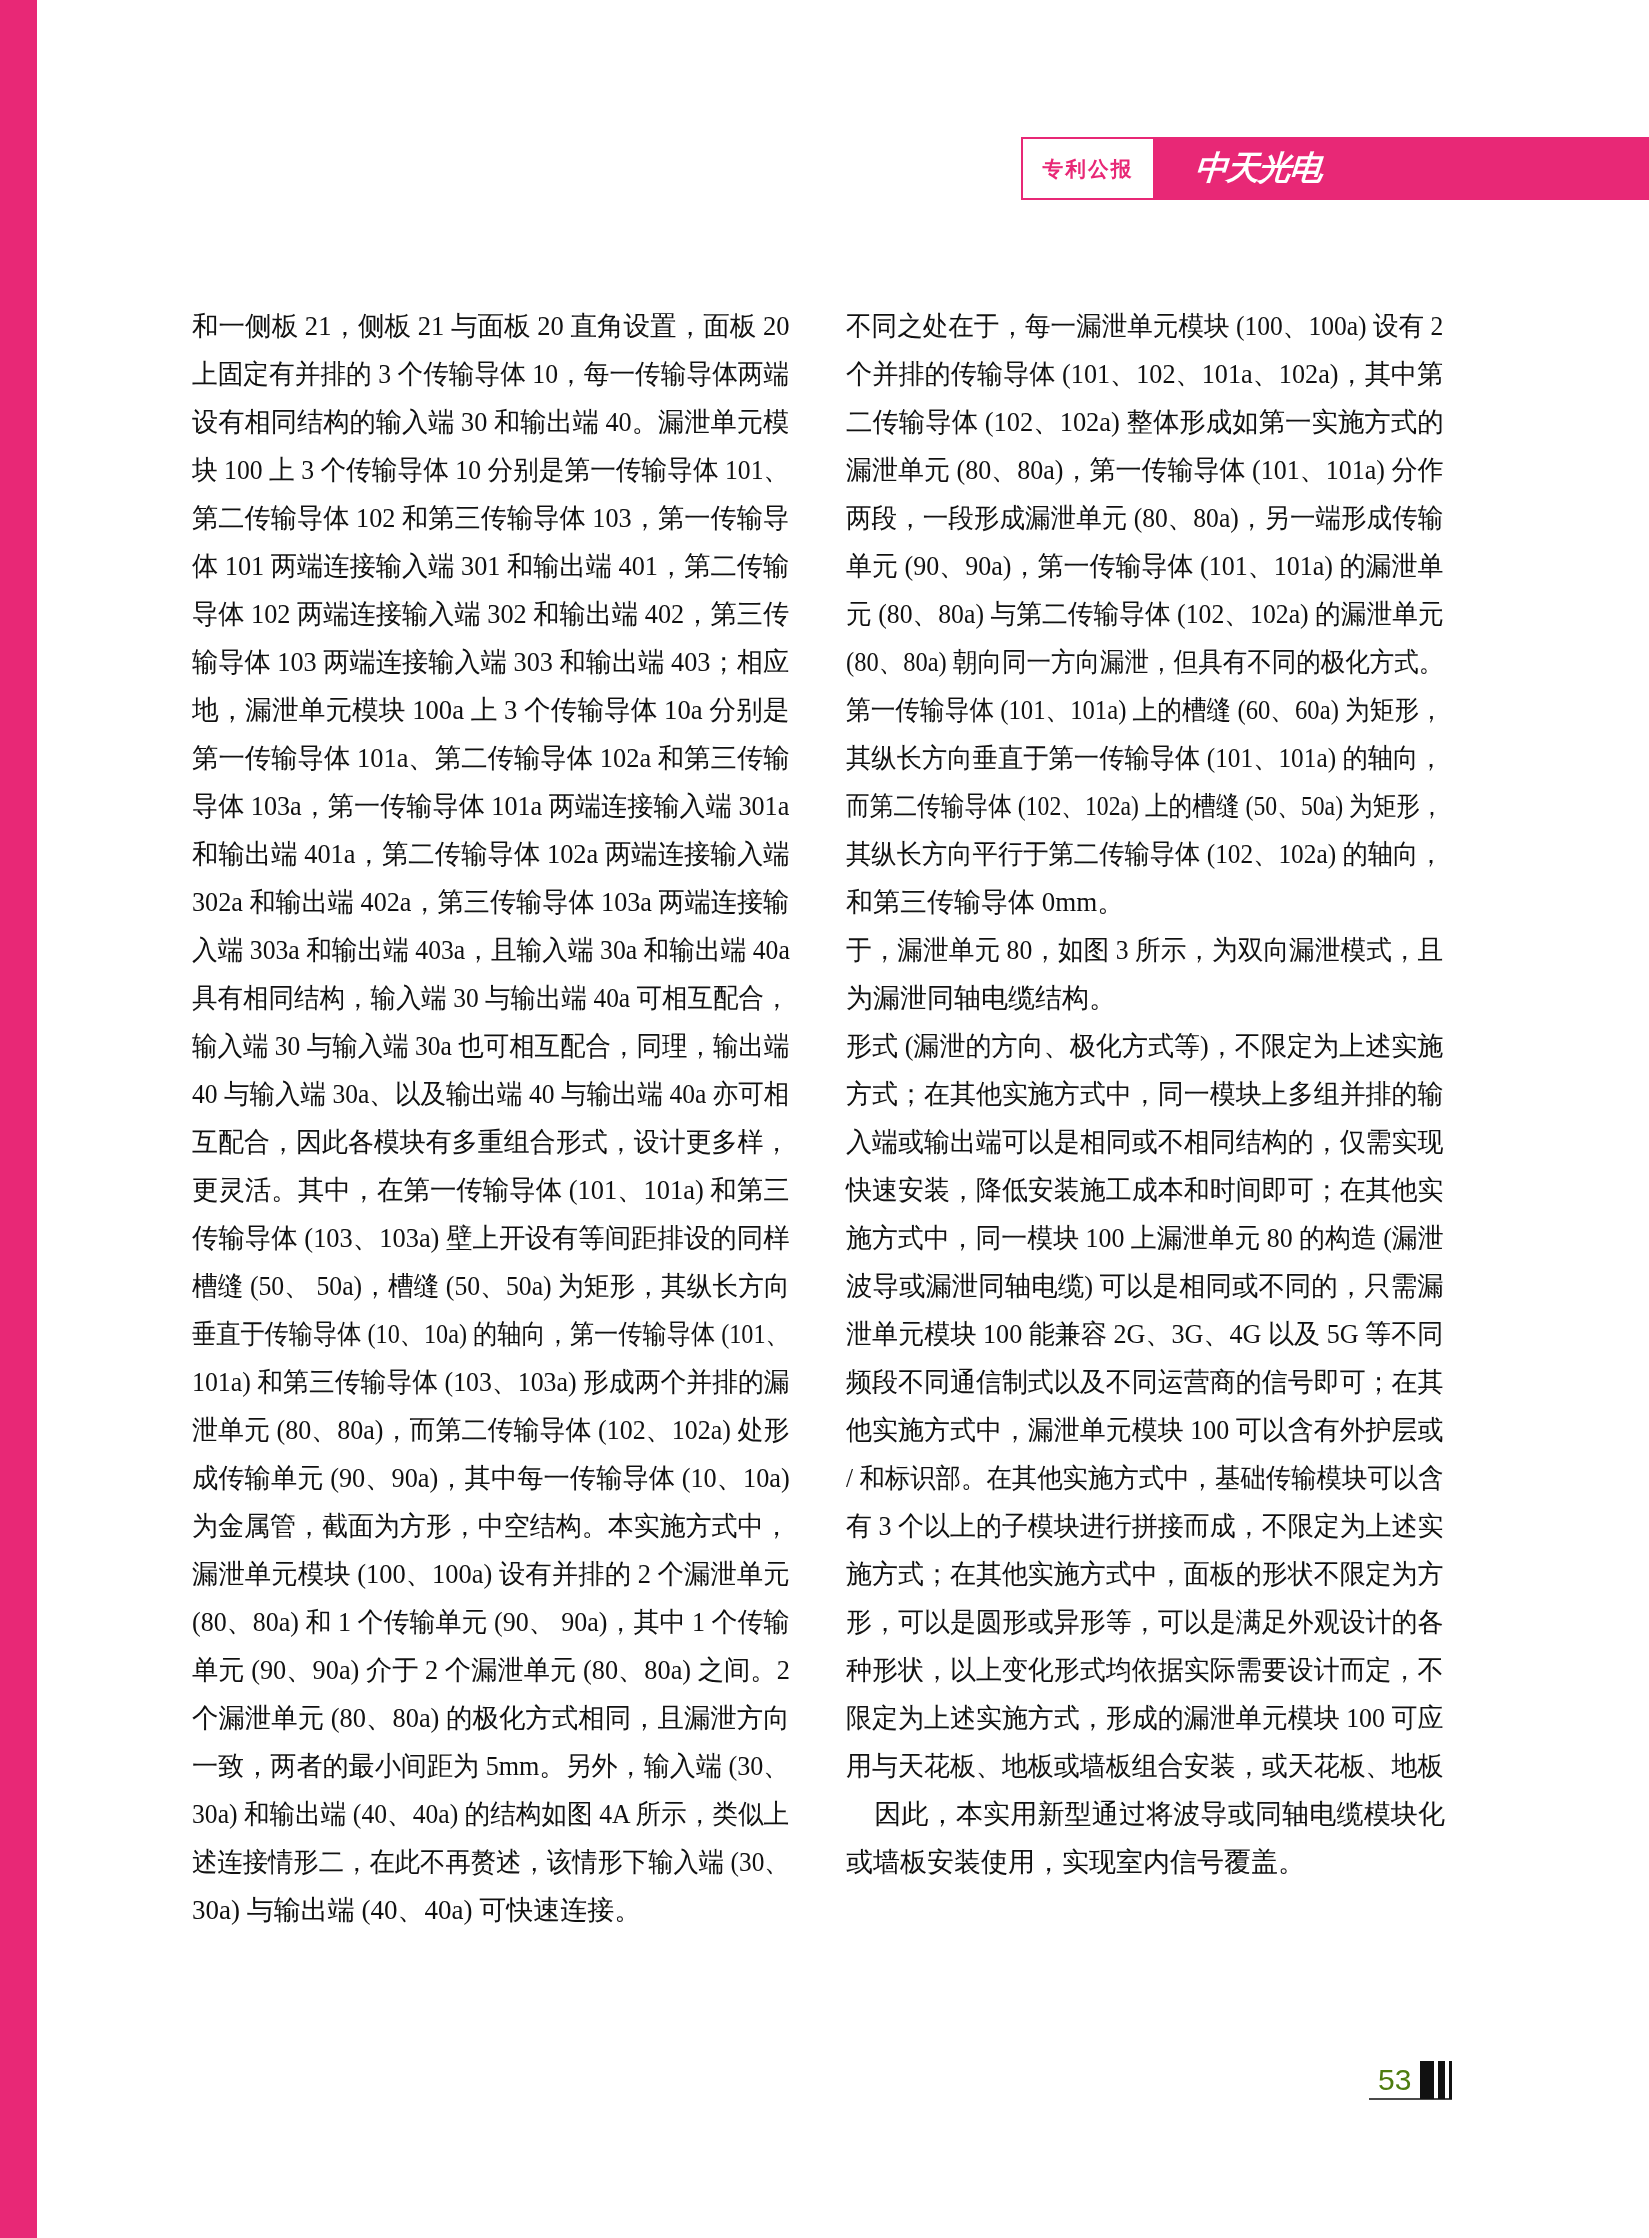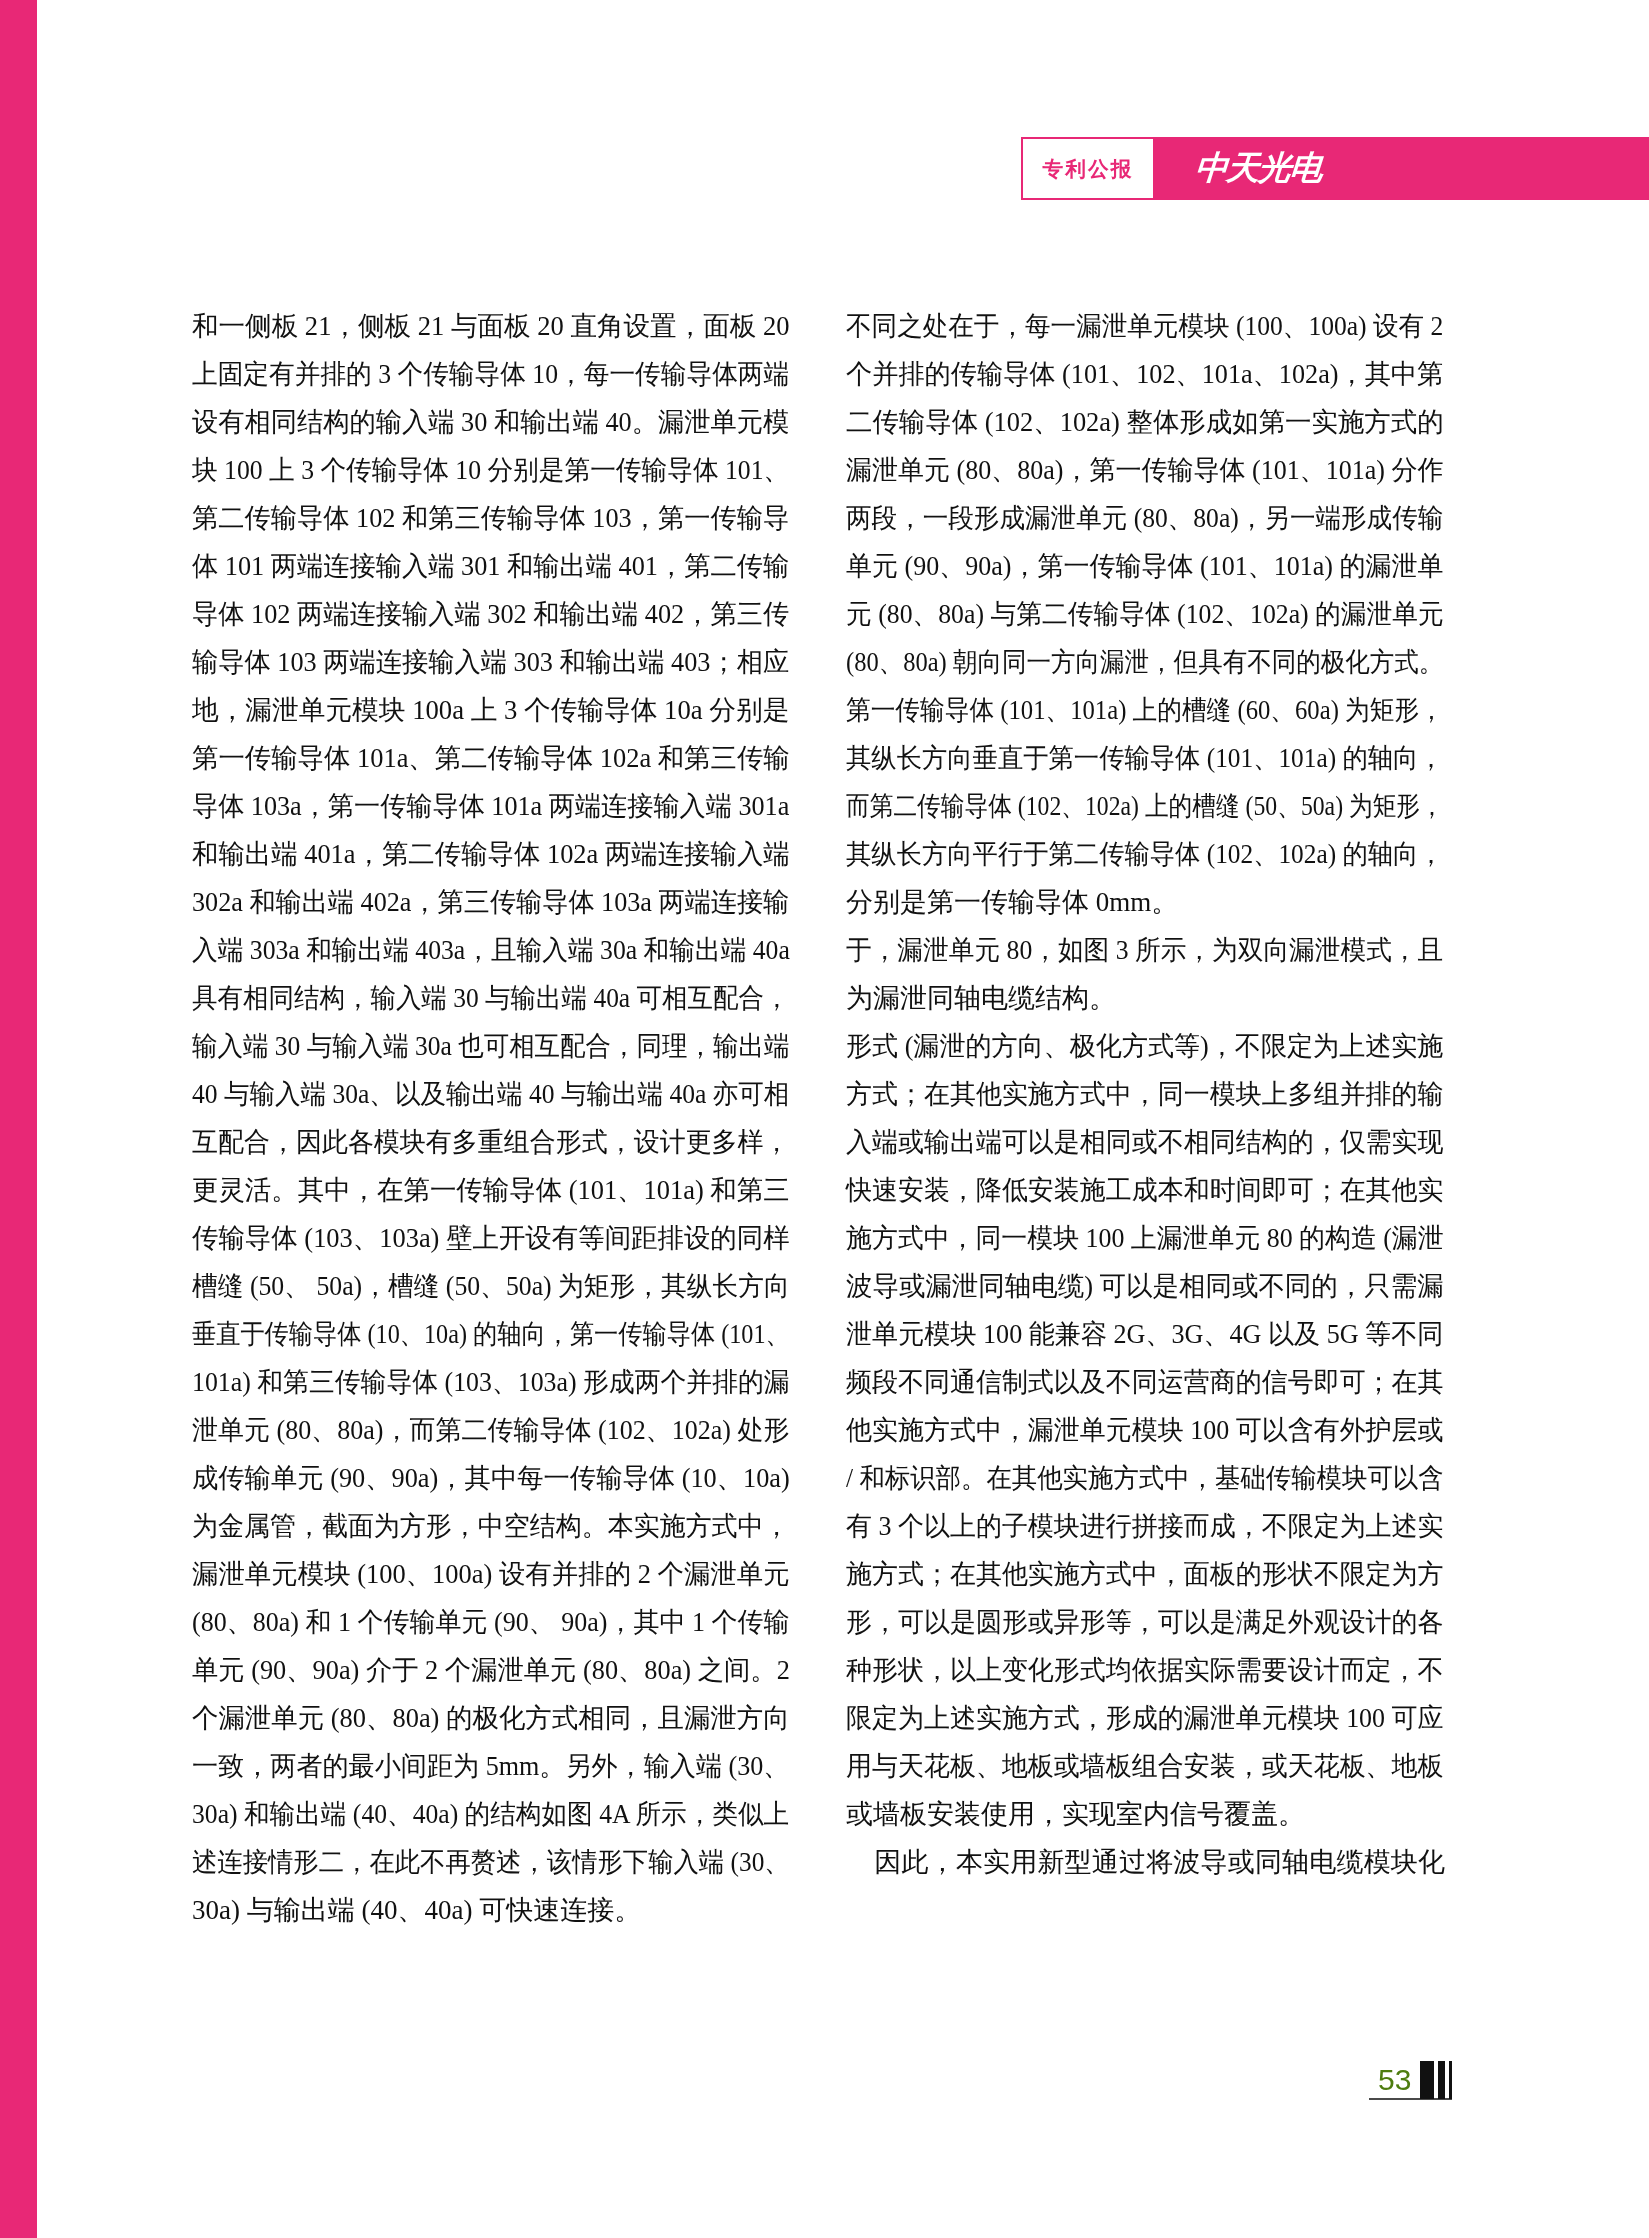--- a/index.html
+++ b/index.html
@@ -111,39 +111,39 @@
     <div class="line noj" style="white-space: nowrap; transform: scaleX(0.979045); transform-origin: left center;">二传输导体 (102、102a) 整体形成如第一实施方式的</div>
     <div class="line noj" style="white-space: nowrap; transform: scaleX(0.963345); transform-origin: left center;">漏泄单元 (80、80a)，第一传输导体 (101、101a) 分作</div>
     <div class="line noj" style="white-space: nowrap; transform: scaleX(0.947072); transform-origin: left center;">两段，一段形成漏泄单元 (80、80a)，另一端形成传输</div>
     <div class="line noj" style="white-space: nowrap; transform: scaleX(0.963345); transform-origin: left center;">单元 (90、90a)，第一传输导体 (101、101a) 的漏泄单</div>
     <div class="line noj" style="white-space: nowrap; transform: scaleX(0.953515); transform-origin: left center;">元 (80、80a) 与第二传输导体 (102、102a) 的漏泄单元</div>
     <div class="line noj" style="white-space: nowrap; transform: scaleX(0.908207); transform-origin: left center;">(80、80a) 朝向同一方向漏泄，但具有不同的极化方式。</div>
     <div class="line noj" style="white-space: nowrap; transform: scaleX(0.91413); transform-origin: left center;">第一传输导体 (101、101a) 上的槽缝 (60、60a) 为矩形，</div>
     <div class="line noj" style="white-space: nowrap; transform: scaleX(0.93757); transform-origin: left center;">其纵长方向垂直于第一传输导体 (101、101a) 的轴向，</div>
     <div class="line noj" style="white-space: nowrap; transform: scaleX(0.877871); transform-origin: left center;">而第二传输导体 (102、102a) 上的槽缝 (50、50a) 为矩形，</div>
     <div class="line noj" style="white-space: nowrap; transform: scaleX(0.93757); transform-origin: left center;">其纵长方向平行于第二传输导体 (102、102a) 的轴向，</div>
-    <div class="line noj" style="white-space: normal;">分别是第一传输导体 0mm。</div>
+    <div class="line noj" style="white-space: normal;">和第三传输导体 0mm。</div>
     <div class="line noj" style="white-space: nowrap; transform: scaleX(0.951357); transform-origin: left center;">于，漏泄单元 80，如图 3 所示，为双向漏泄模式，且</div>
     <div class="line noj" style="white-space: normal;">为漏泄同轴电缆结构。</div>
     <div class="line noj" style="white-space: nowrap; transform: scaleX(0.965557); transform-origin: left center;">形式 (漏泄的方向、极化方式等)，不限定为上述实施</div>
     <div class="line noj" style="white-space: nowrap; transform: scaleX(0.962243); transform-origin: left center;">方式；在其他实施方式中，同一模块上多组并排的输</div>
     <div class="line noj" style="white-space: nowrap; transform: scaleX(0.962243); transform-origin: left center;">入端或输出端可以是相同或不相同结构的，仅需实现</div>
     <div class="line noj" style="white-space: nowrap; transform: scaleX(0.962243); transform-origin: left center;">快速安装，降低安装施工成本和时间即可；在其他实</div>
     <div class="line noj" style="white-space: nowrap; transform: scaleX(0.958951); transform-origin: left center;">施方式中，同一模块 100 上漏泄单元 80 的构造 (漏泄</div>
     <div class="line noj" style="white-space: nowrap; transform: scaleX(0.980186); transform-origin: left center;">波导或漏泄同轴电缆) 可以是相同或不同的，只需漏</div>
     <div class="line noj" style="white-space: nowrap; transform: scaleX(0.966667); transform-origin: left center;">泄单元模块 100 能兼容 2G、3G、4G 以及 5G 等不同</div>
     <div class="line noj" style="white-space: nowrap; transform: scaleX(0.962243); transform-origin: left center;">频段不同通信制式以及不同运营商的信号即可；在其</div>
     <div class="line noj" style="white-space: nowrap; transform: scaleX(0.962243); transform-origin: left center;">他实施方式中，漏泄单元模块 100 可以含有外护层或</div>
     <div class="line noj" style="white-space: nowrap; transform: scaleX(0.940716); transform-origin: left center;">/ 和标识部。在其他实施方式中，基础传输模块可以含</div>
     <div class="line noj" style="white-space: nowrap; transform: scaleX(0.962243); transform-origin: left center;">有 3 个以上的子模块进行拼接而成，不限定为上述实</div>
     <div class="line noj" style="white-space: nowrap; transform: scaleX(0.962243); transform-origin: left center;">施方式；在其他实施方式中，面板的形状不限定为方</div>
     <div class="line noj" style="white-space: nowrap; transform: scaleX(0.962243); transform-origin: left center;">形，可以是圆形或异形等，可以是满足外观设计的各</div>
     <div class="line noj" style="white-space: nowrap; transform: scaleX(0.962243); transform-origin: left center;">种形状，以上变化形式均依据实际需要设计而定，不</div>
     <div class="line noj" style="white-space: nowrap; transform: scaleX(0.962243); transform-origin: left center;">限定为上述实施方式，形成的漏泄单元模块 100 可应</div>
     <div class="line noj" style="white-space: nowrap; transform: scaleX(0.962243); transform-origin: left center;">用与天花板、地板或墙板组合安装，或天花板、地板</div>
+    <div class="line ind" style="white-space: normal;">因此，本实用新型通过将波导或同轴电缆模块化</div>
     <div class="line noj" style="white-space: normal;">或墙板安装使用，实现室内信号覆盖。</div>
-    <div class="line ind" style="white-space: normal;">因此，本实用新型通过将波导或同轴电缆模块化</div>
   </div>
 
 <span class="pagenum">53</span>
 <div class="footer-rule"></div>
 <div class="bars"><i class="b1"></i><i class="b2"></i><i class="b3"></i></div>
 
 
 </body></html>

